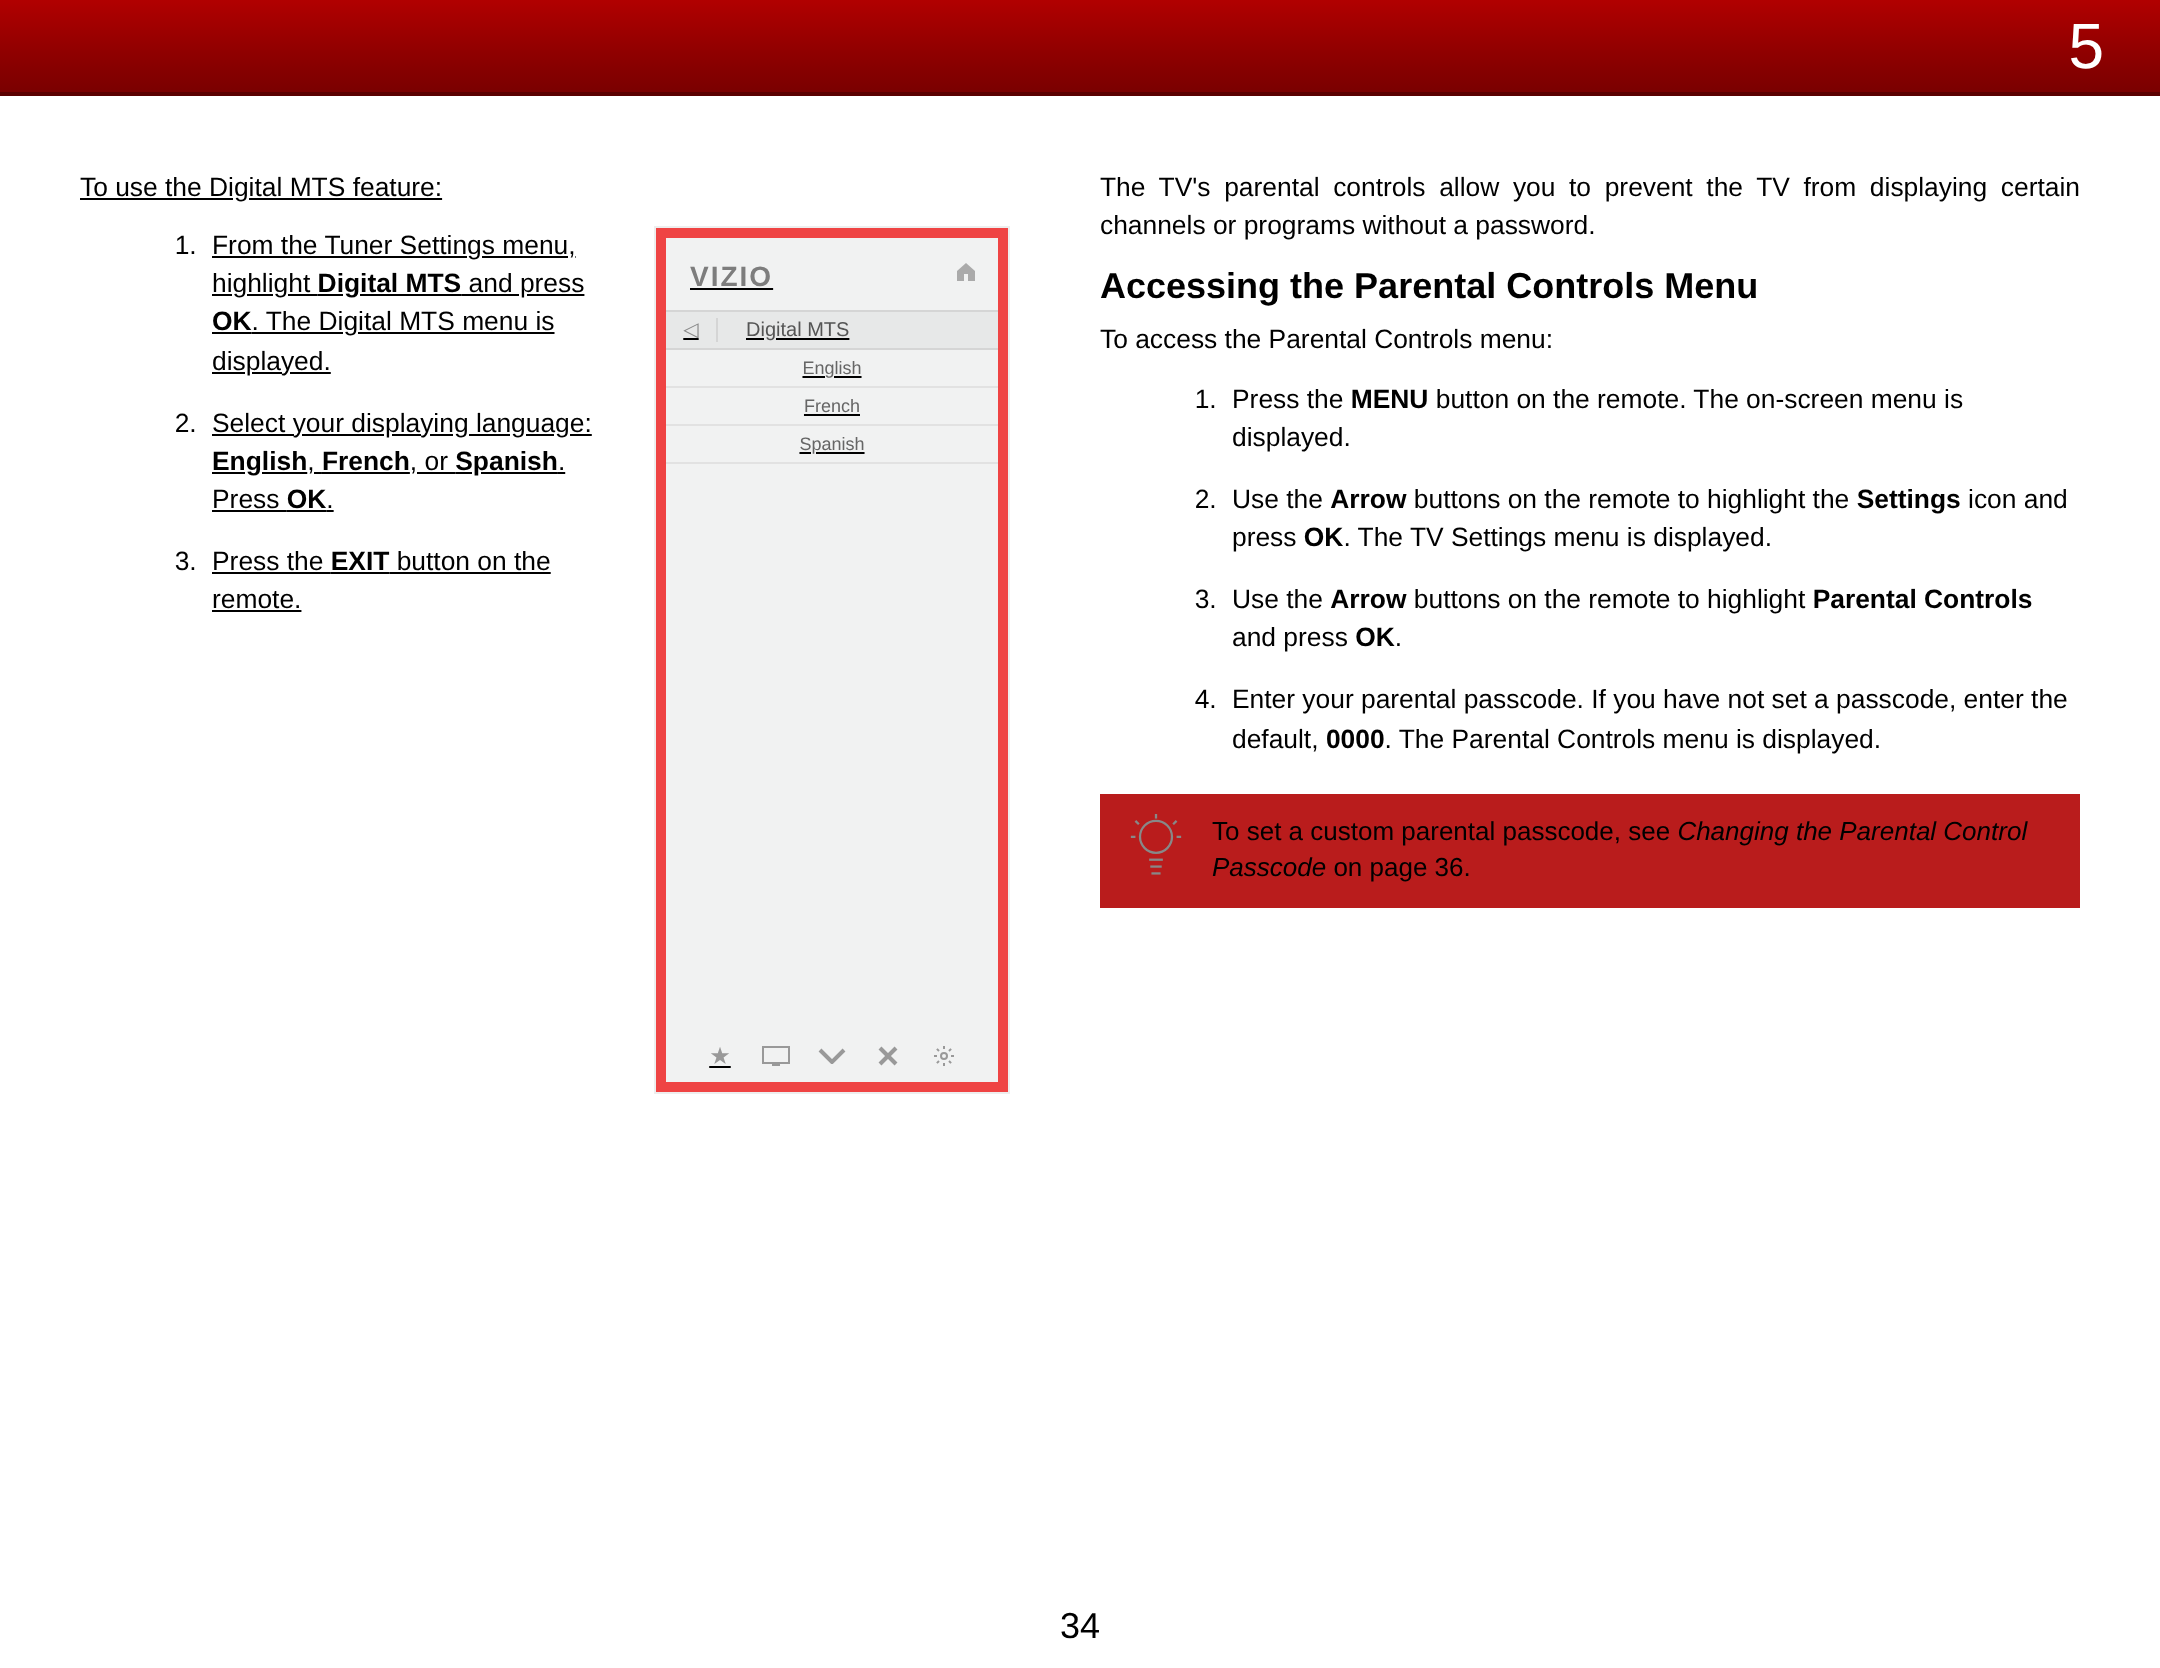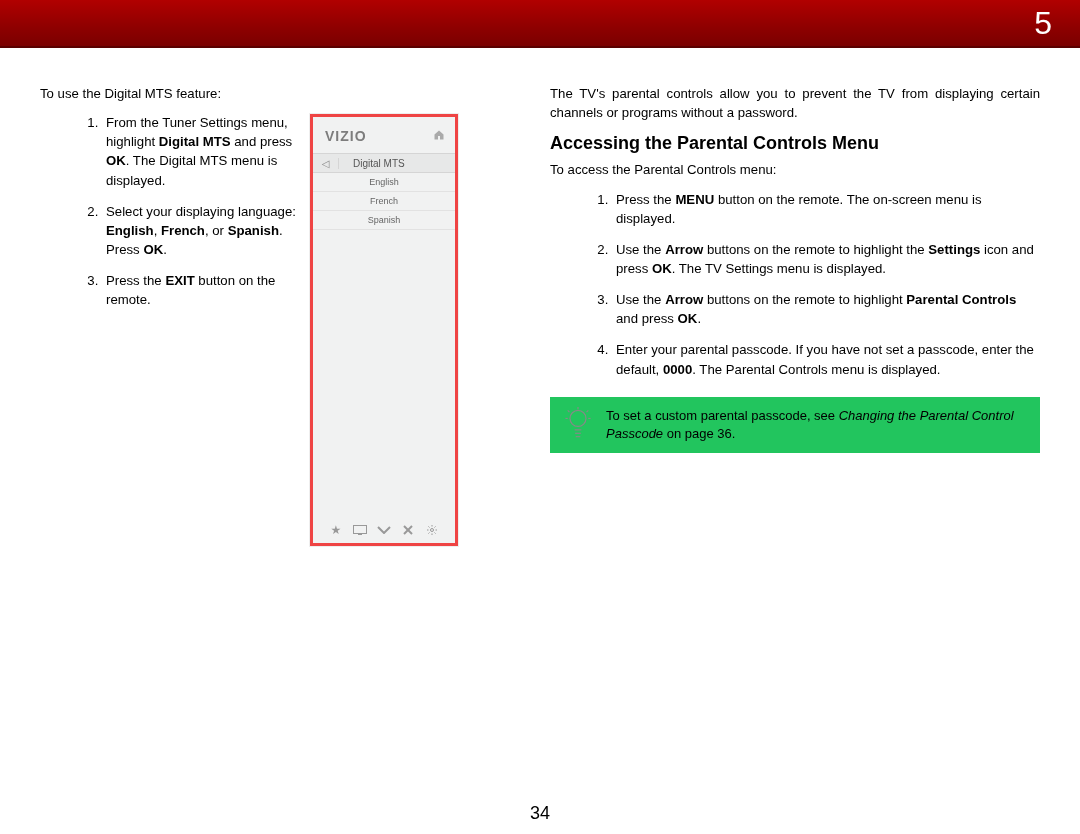--- a/index.html
+++ b/index.html
@@ -20,34 +20,36 @@
     font-weight: 400;
   }
   .content {
     display: flex;
     gap: 30px;
     padding: 36px 40px 0 40px;
   }
   .col-left {
     width: 480px;
     display: flex;
+    gap: 18px;
+    text-decoration: underline;
   }
   .col-left-text { width: 270px; }
   .col-right { flex: 1; }
   p, li { font-size: 13.2px; line-height: 1.45; }
   ol { padding-left: 18px; margin-top: 10px; }
   ol li { margin-bottom: 12px; padding-left: 4px; margin-left: 44px; }
   .bold { font-weight: 700; }
   .section-head { font-weight: 700; margin-top: 0; margin-bottom: 4px; font-size: 13.2px; }
   .section-head2 { font-weight: 700; margin-top: 8px; margin-bottom: 4px; font-size: 18px; }
   .intro-right { text-align: justify; }
   
   .tv-menu {
-    width: 148px;
-    border: 3px solid #ef4444;
+    width: 176px;
+    border: 5px solid #ef4444;
     background: #f1f2f2;
     display: flex;
     flex-direction: column;
     font-family: Arial, sans-serif;
     color: #555;
     height: 432px;
     margin-top: 30px;
     box-shadow: 0 0 0 1px #eee;
   }
   .tv-head {
@@ -91,21 +93,21 @@
     color: #999;
     font-size: 12px;
     padding: 0 8px;
   }
   .tv-footer span { display:inline-flex; align-items:center; justify-content:center; width:18px; }
   .tv-footer svg { stroke:#999; fill:none; }
   .tip-box {
     display: flex;
     align-items: center;
     gap: 14px;
-    background: #22c55e;
+    background: #b91c1c;
     padding: 10px 14px;
     margin-top: 18px;
   }
   .tip-box .bulb { color: #888; flex-shrink: 0; }
   .tip-box .tip-text { font-size: 13px; line-height: 1.4; font-style: normal; }
   .tip-box .tip-text em { font-style: italic; }
   .page-num {
     position: absolute;
     bottom: 10px;
     left: 0;

